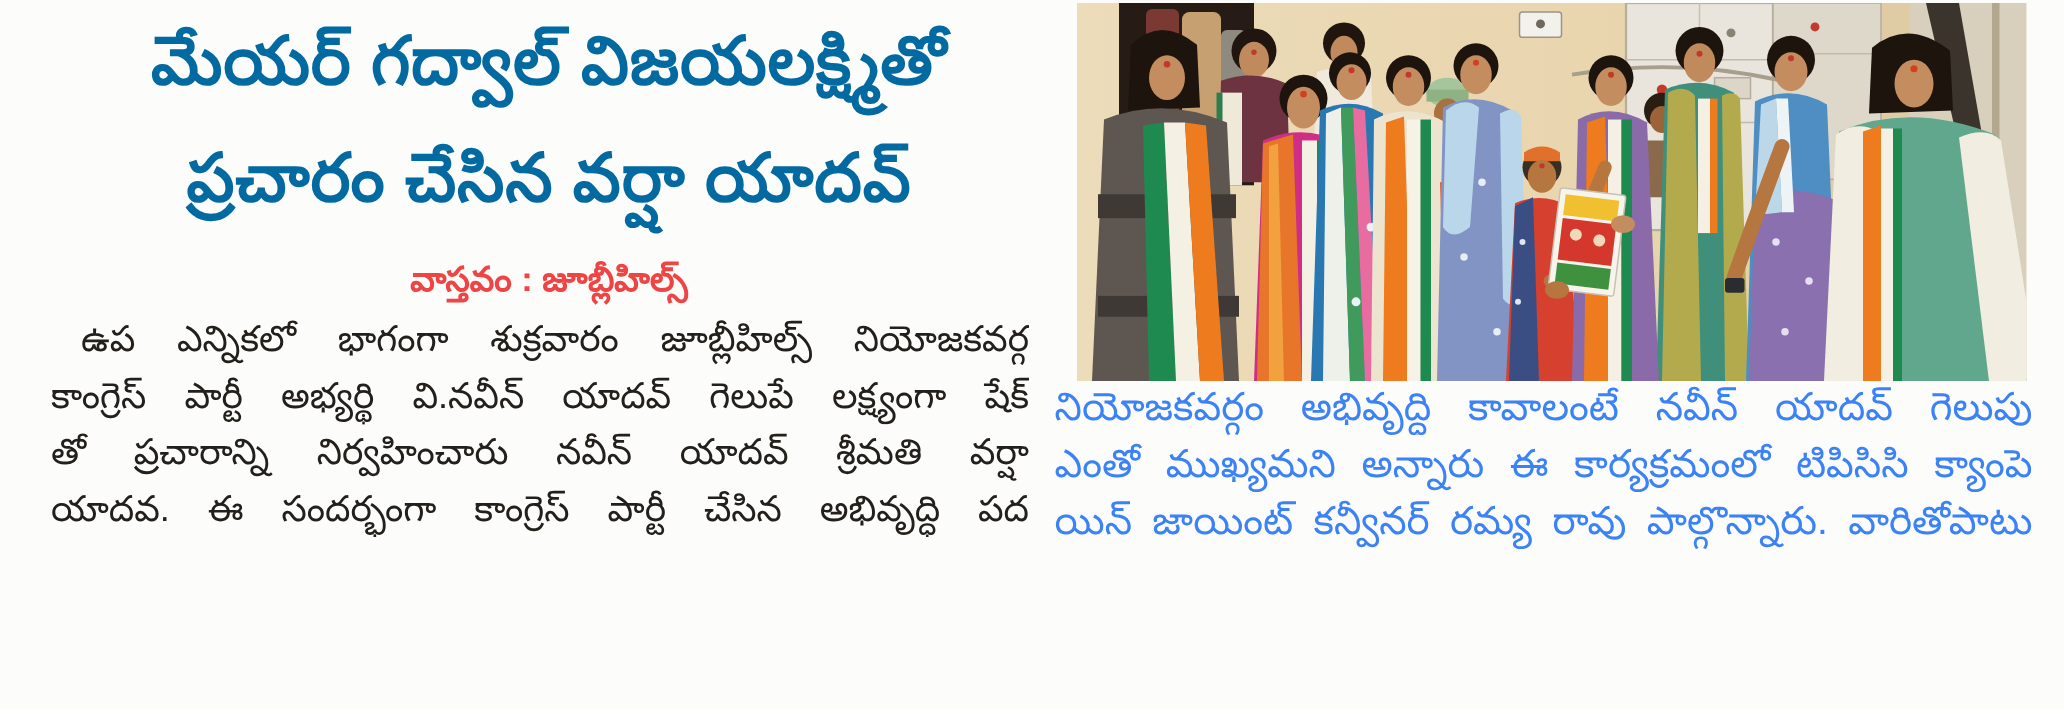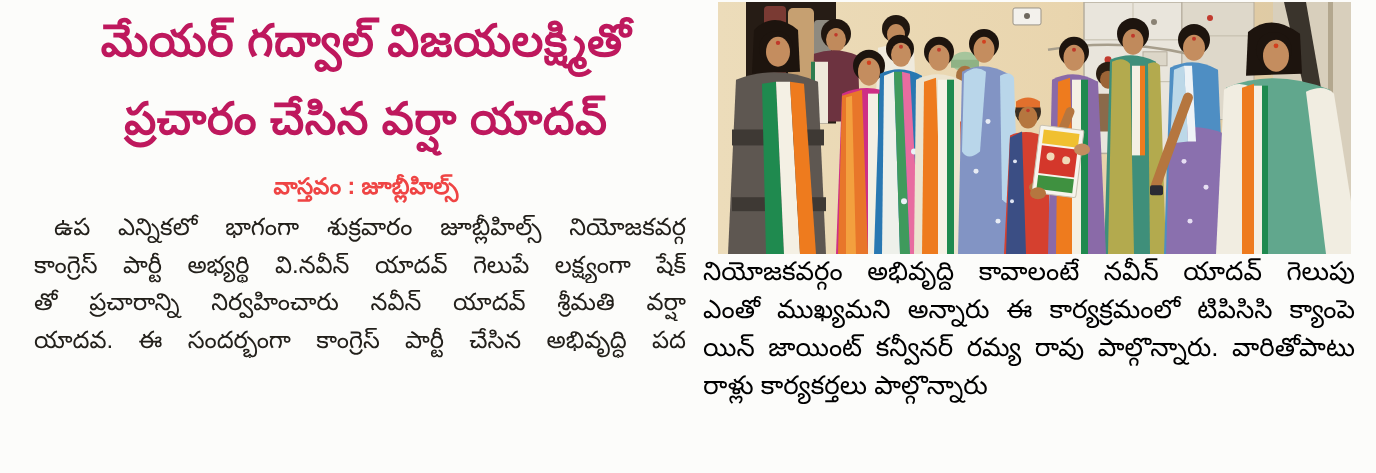--- a/index.html
+++ b/index.html
@@ -5,21 +5,21 @@
   html,body{margin:0;padding:0;}
   .page{
     position:relative; width:1376px; height:473px;
     background:#fcfcfa; overflow:hidden;
     font-family:"Liberation Sans","DejaVu Sans",sans-serif;
     color:#17130f;
   }
   .headline{
     position:absolute; left:42px; top:2px; width:648px;
     text-align:center; font-weight:bold; font-size:45px; line-height:78px;
-    color:#be185d; letter-spacing:.5px;
+    color:#0369a1; letter-spacing:.5px;
   }
   .dateline{
     position:absolute; left:42px; top:173px; width:648px;
     text-align:center; font-weight:bold; font-size:23px; color:#ef4444;
   }
   .article-body{
     position:absolute; left:34px; top:208px; width:652px;
     font-size:24px; color:#23201b;
   }
   .body-line{
@@ -28,21 +28,21 @@
     overflow:hidden; white-space:nowrap;
   }
   .body-line.indent{ padding-left:20px; }
   .body-line.hang{ margin-left:-26px; width:678px; }
   .photo{
     position:absolute; left:718px; top:2px; width:633px; height:252px; margin:0;
   }
   .photo svg{ display:block; width:100%; height:100%; }
   .caption{
     position:absolute; left:703px; top:252px; width:652px;
-    font-size:26px; color:#000000;
+    font-size:26px; color:#3b82f6;
   }
   .caption-line{
     height:38px; line-height:38px;
     text-align:justify; text-align-last:justify;
     overflow:hidden; white-space:nowrap;
   }
   .caption-line.last{ text-align-last:left; }
 </style>
 </head>
 <body>
@@ -263,16 +263,15 @@
         <rect x="536" y="84" width="8" height="169" fill="#f4f0e4"></rect>
         <rect x="544" y="84" width="6" height="169" fill="#1f8a4f"></rect>
       </g>
     </svg>
   </figure>
 
   <div class="caption">
     <div class="caption-line">నియోజకవర్గం అభివృద్ధి కావాలంటే  నవీన్ యాదవ్  గెలుపు</div>
     <div class="caption-line">ఎంతో ముఖ్యమని అన్నారు ఈ కార్యక్రమంలో టిపిసిసి క్యాంపె</div>
     <div class="caption-line">యిన్ జాయింట్ కన్వీనర్ రమ్య రావు పాల్గొన్నారు. వారితోపాటు</div>
-    <div class="caption-line last">రాళ్లు కార్యకర్తలు పాల్గొన్నారు</div>
   </div>
 
 </div>
 
 </body></html>

